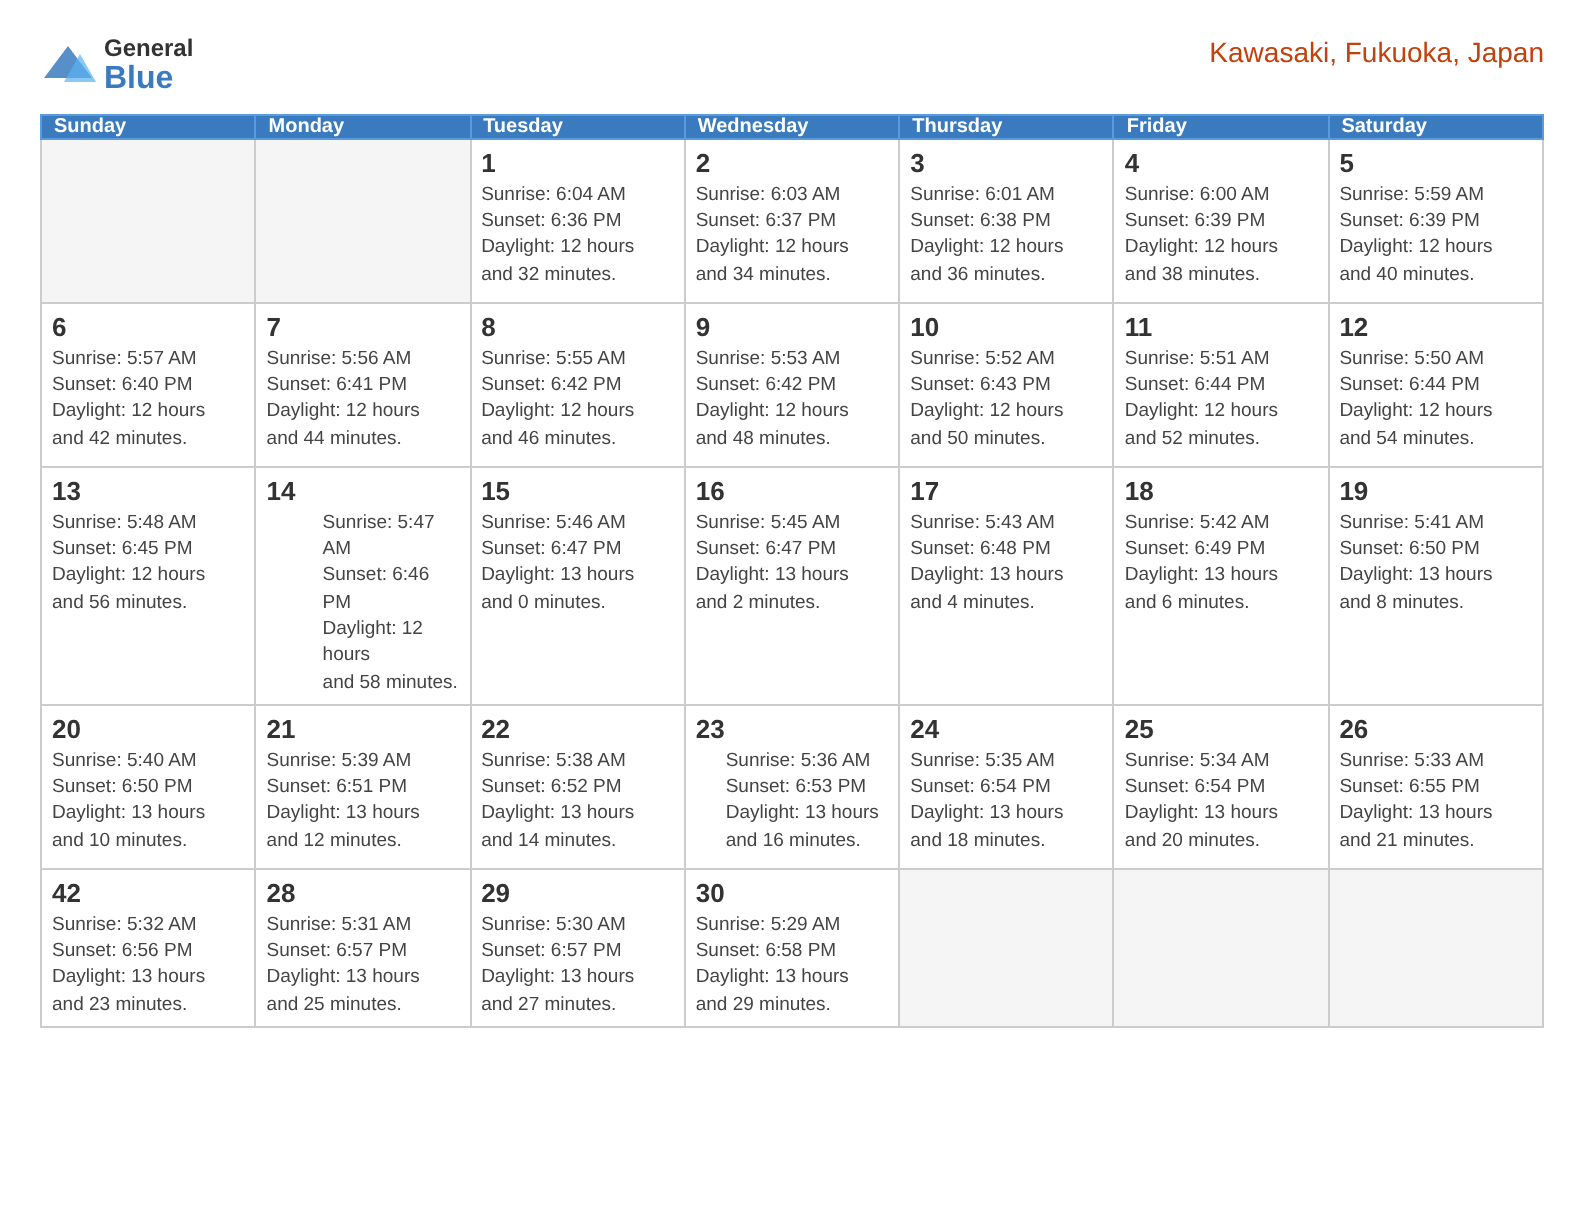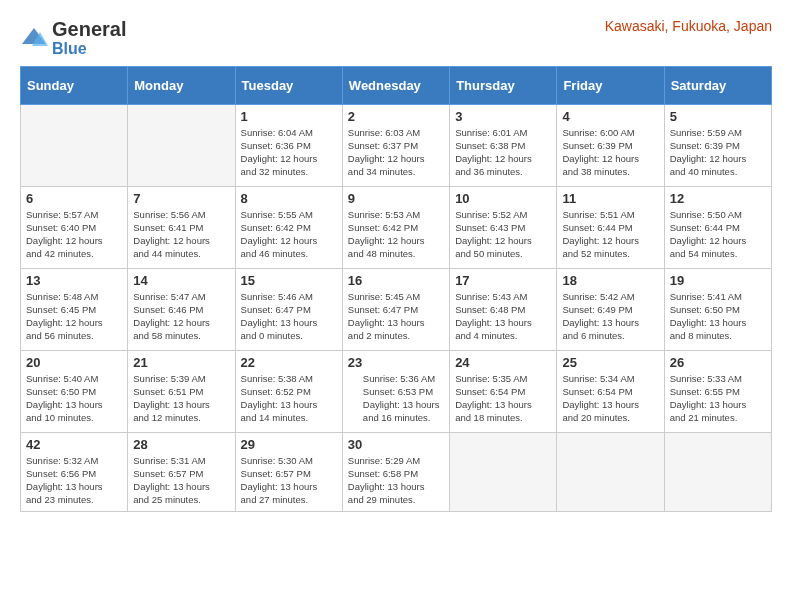--- a/index.html
+++ b/index.html
@@ -25,21 +25,21 @@
     .logo {
       display: flex;
       align-items: center;
     }
     .logo-text {
       display: flex;
       flex-direction: column;
       line-height: 1.1;
     }
     .logo-general {
-      font-size: 20px;
+      font-size: 12px;
       font-weight: bold;
       color: #333;
     }
     .logo-blue {
       font-size: 16px;
       font-weight: bold;
       color: #3a7bbf;
     }
     .logo-icon {
       width: 28px;
@@ -61,22 +61,22 @@
     }
     .calendar {
       width: 100%;
       border-collapse: collapse;
       table-layout: fixed;
     }
     .calendar th {
       background: #3a7bbf;
       color: #fff;
       text-align: left;
-      padding: 11px 6px;
-      font-size: 13px;
+      padding: 0 6px;
+      font-size: 10px;
       font-weight: bold;
       border: 1px solid #5a9bdf;
     }
     .calendar td {
       border: 1px solid #ccc;
       vertical-align: top;
       padding: 4px 5px;
       height: 82px;
       background: #fff;
     }
@@ -225,21 +225,21 @@
         <tr>
           <td>
             <div class="day-num">13</div>
             <div class="day-info" style="white-space: pre-line;">Sunrise: 5:48 AM
 Sunset: 6:45 PM
 Daylight: 12 hours
 and 56 minutes.</div>
           </td>
           <td>
             <div class="day-num">14</div>
-            <div class="day-info" style="white-space: pre-line;">Sunrise: 5:47 AM
+            <div class="day-info" style="white-space: pre-line; margin-left: 28px;">Sunrise: 5:47 AM
 Sunset: 6:46 PM
 Daylight: 12 hours
 and 58 minutes.</div>
           </td>
           <td>
             <div class="day-num">15</div>
             <div class="day-info" style="white-space: pre-line;">Sunrise: 5:46 AM
 Sunset: 6:47 PM
 Daylight: 13 hours
 and 0 minutes.</div>

